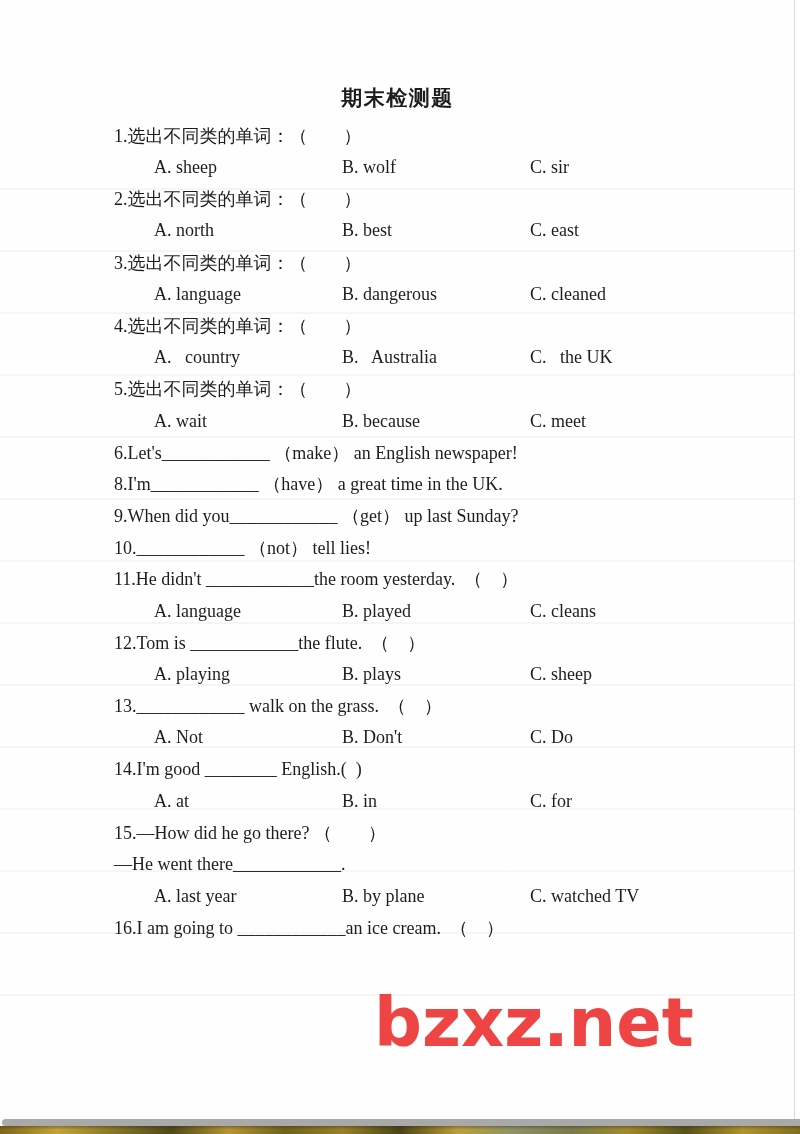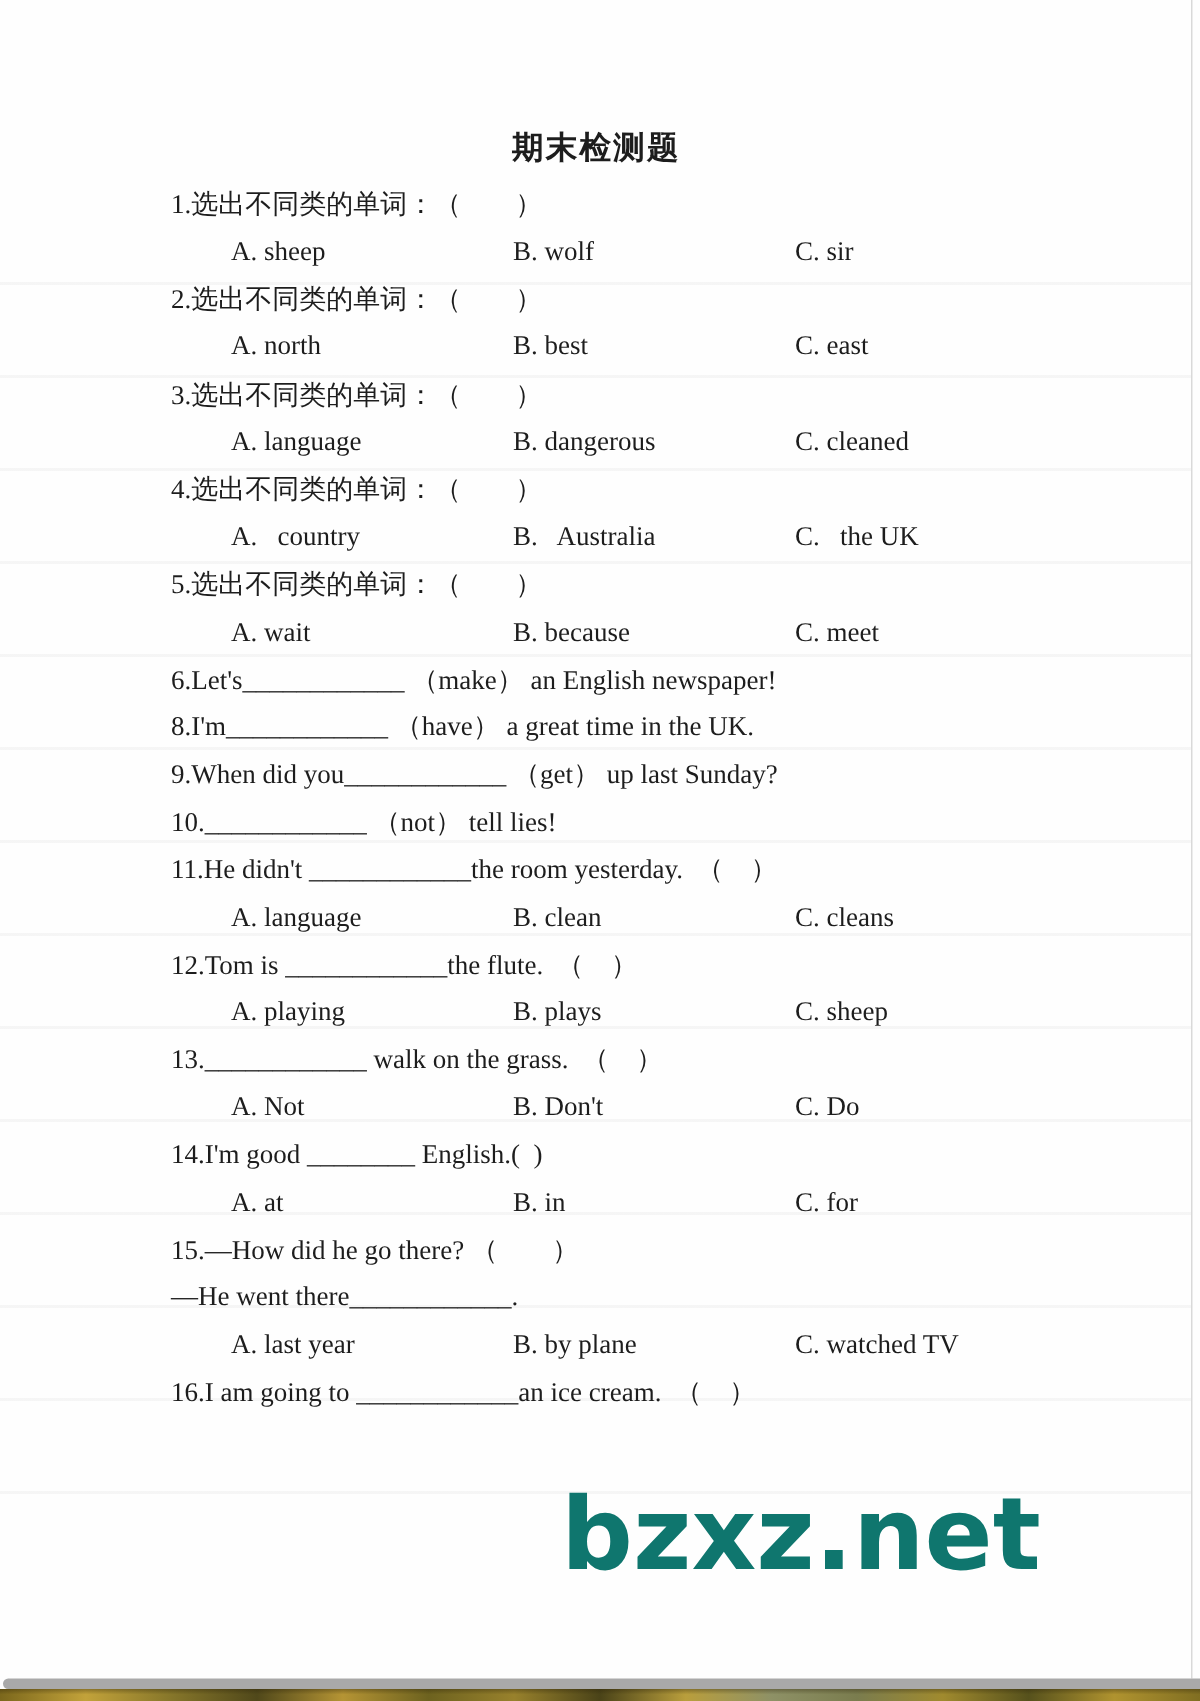--- a/index.html
+++ b/index.html
@@ -77,21 +77,21 @@
 </style>
 </head>
 <body style="color: rgb(29, 29, 29);">
 
 <div class="page">
 
   <div class="scan-bands"></div>
 
   <div class="doc-title">期末检测题</div>
 
-  <div class="watermark" style="color: #0f766e;">bzxz.net</div>
+  <div class="watermark" style="color: #ef4444;">bzxz.net</div>
 
   <div class="content">
     <div class="line">1.选出不同类的单词：（　　）</div>
     <div class="line opts">
       <span>A. sheep</span>
       <span>B. wolf</span>
       <span>C. sir</span>
     </div>
     <div class="line">2.选出不同类的单词：（　　）</div>
     <div class="line opts">
@@ -117,21 +117,21 @@
       <span>B. because</span>
       <span>C. meet</span>
     </div>
     <div class="line">6.Let's____________ （make） an English newspaper!</div>
     <div class="line">8.I'm____________ （have） a great time in the UK.</div>
     <div class="line">9.When did you____________ （get） up last Sunday?</div>
     <div class="line">10.____________ （not） tell lies!</div>
     <div class="line">11.He didn't ____________the room yesterday.  （　）</div>
     <div class="line opts">
       <span>A. language</span>
-      <span>B. clean</span>
+      <span>B. played</span>
       <span>C. cleans</span>
     </div>
     <div class="line">12.Tom is ____________the flute.  （　）</div>
     <div class="line opts">
       <span>A. playing</span>
       <span>B. plays</span>
       <span>C. sheep</span>
     </div>
     <div class="line">13.____________ walk on the grass.  （　）</div>
     <div class="line opts">

